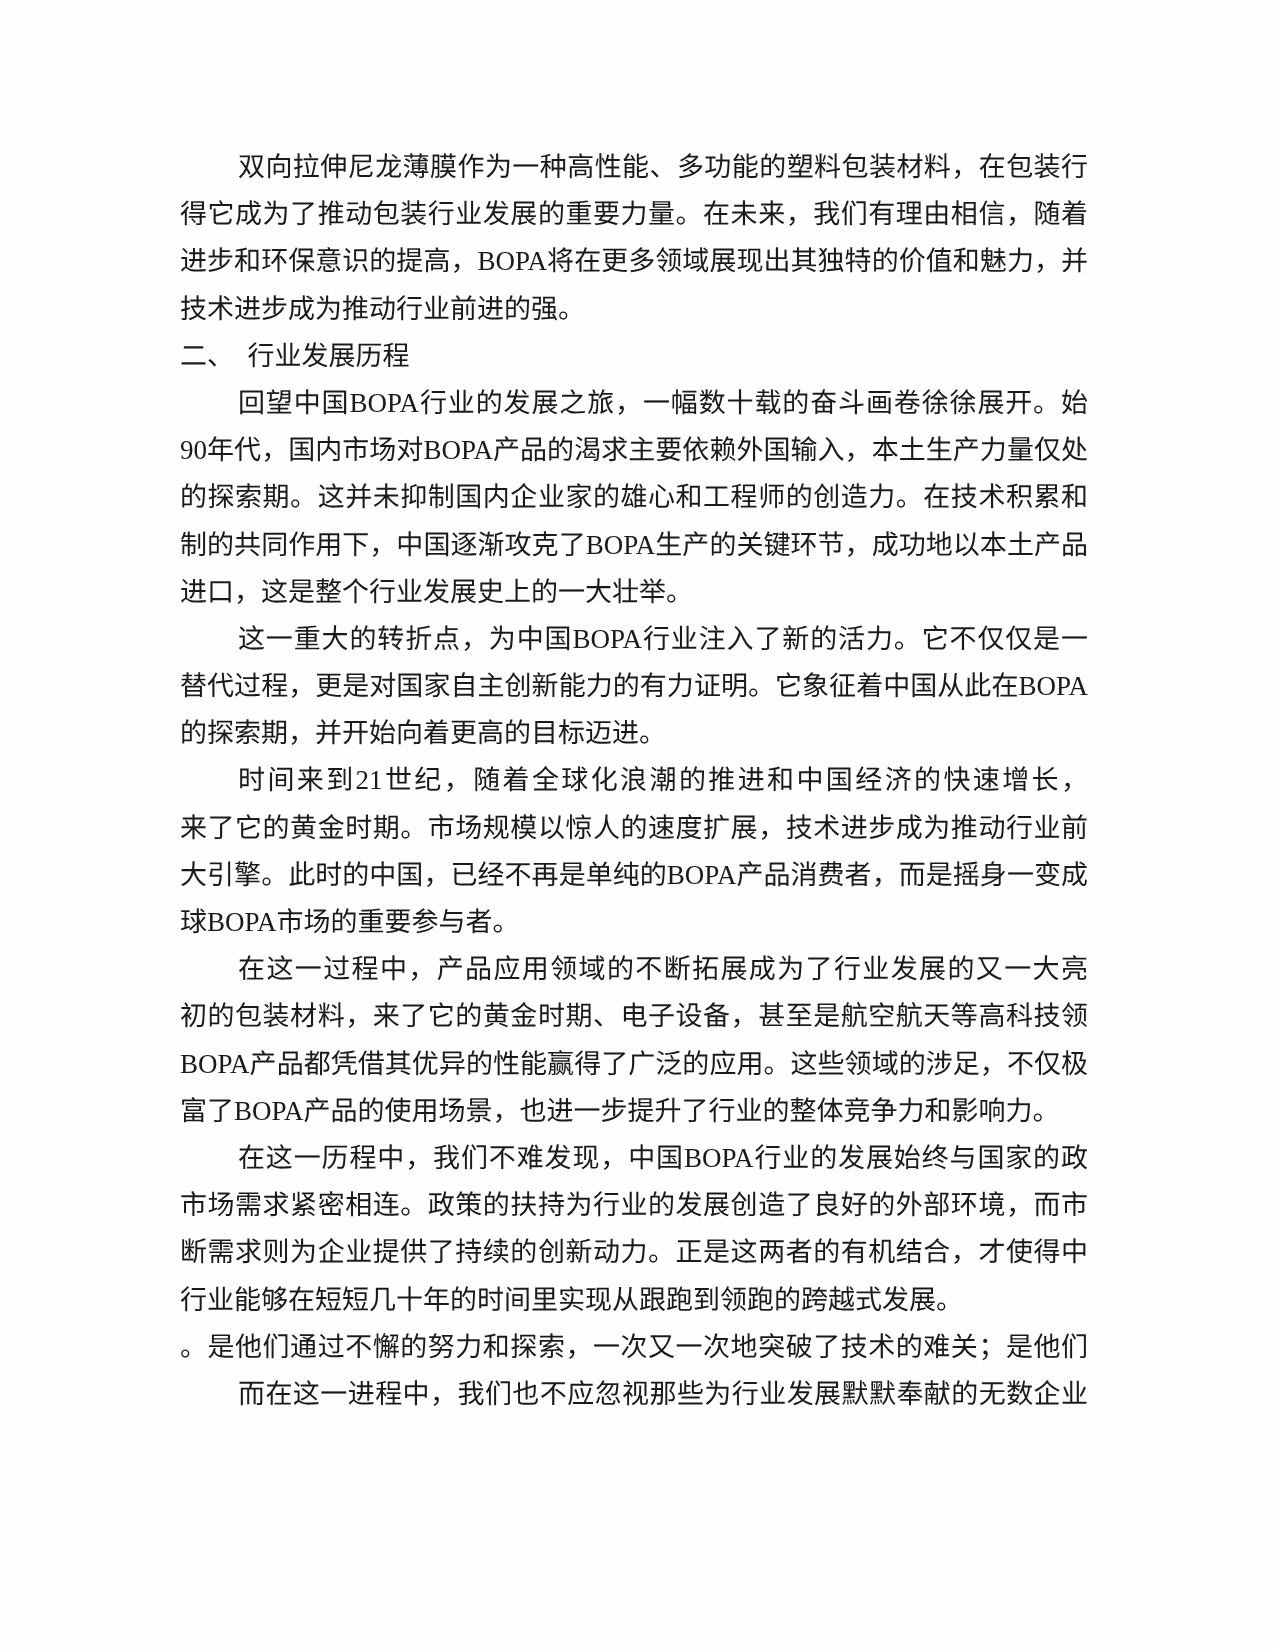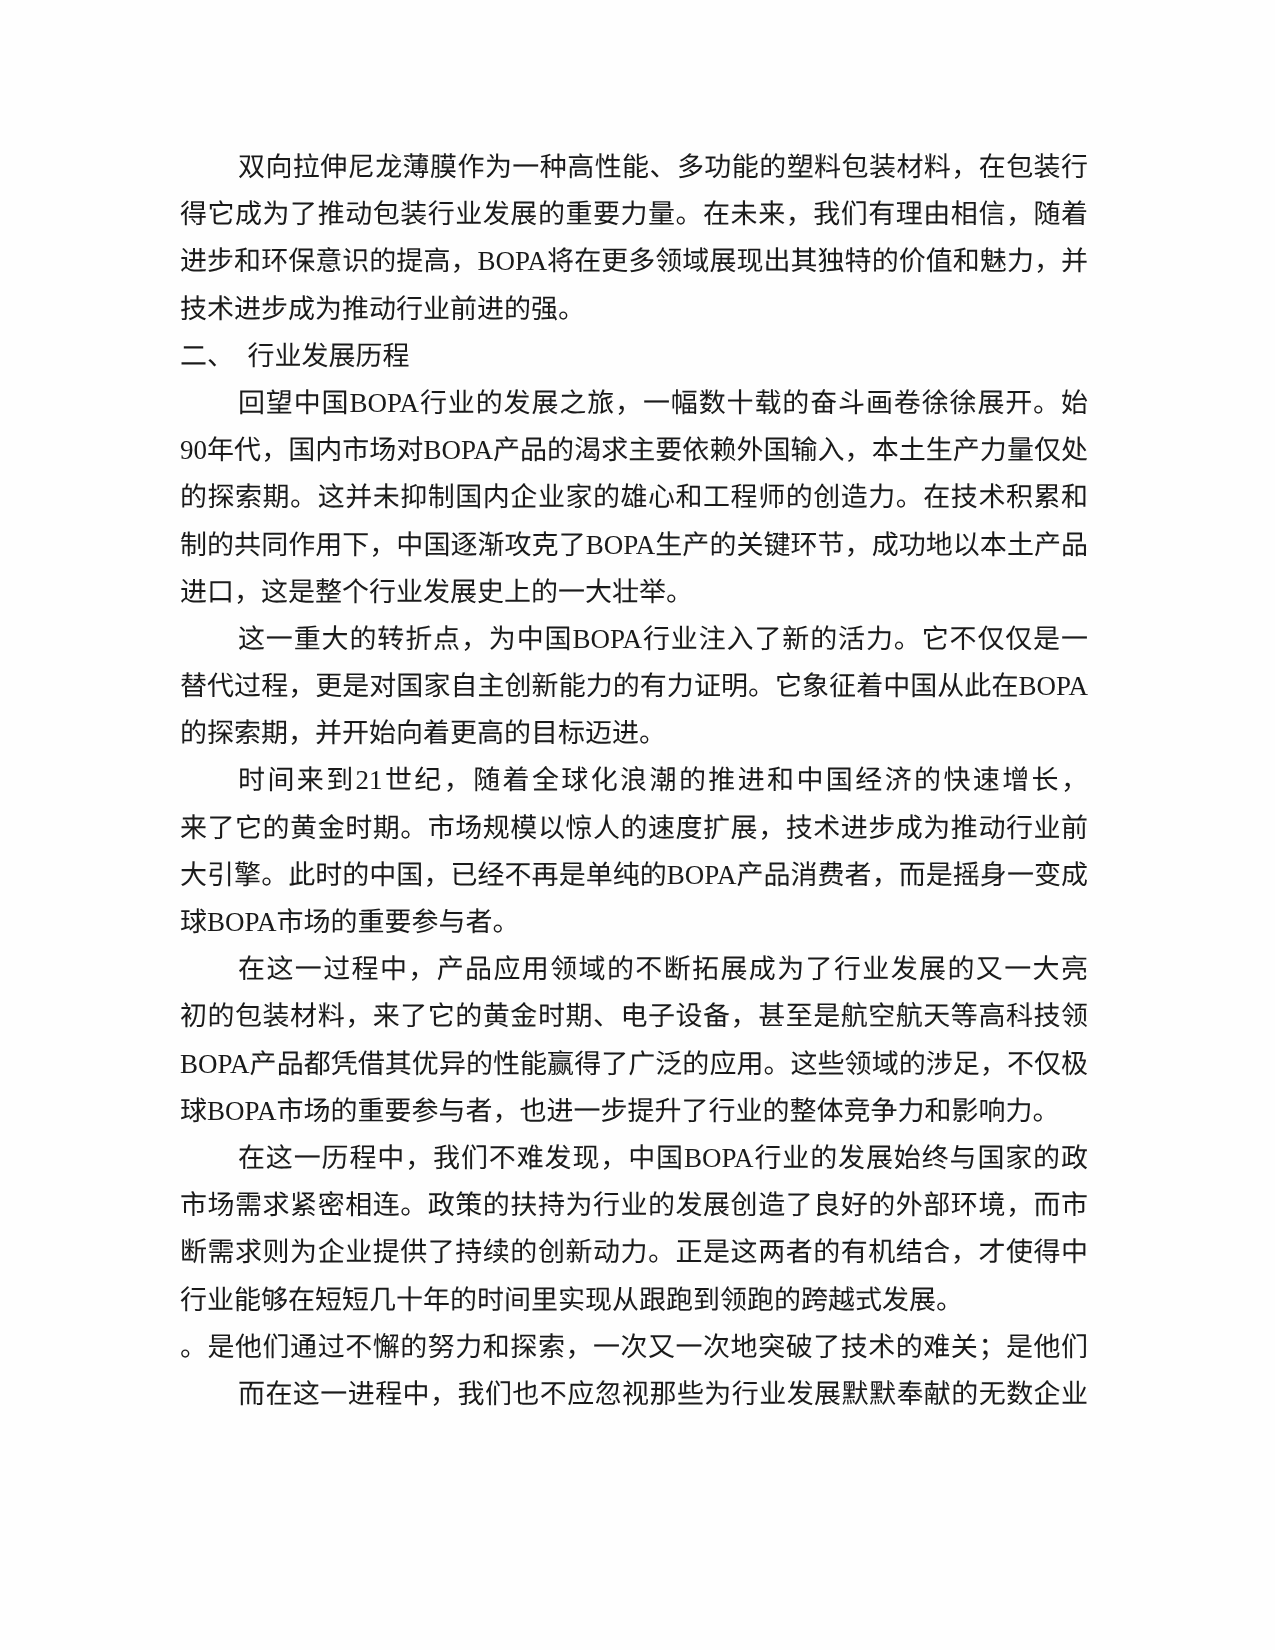--- a/index.html
+++ b/index.html
@@ -66,21 +66,21 @@
       <div class="line indent fill">这一重大的转折点，为中国BOPA行业注入了新的活力。它不仅仅是一个简单的</div>
       <div class="line fill">替代过程，更是对国家自主创新能力的有力证明。它象征着中国从此在BOPA领域站</div>
       <div class="line">的探索期，并开始向着更高的目标迈进。</div>
       <div class="line indent fill">时间来到21世纪，随着全球化浪潮的推进和中国经济的快速增长，BOPA行业迎</div>
       <div class="line fill">来了它的黄金时期。市场规模以惊人的速度扩展，技术进步成为推动行业前进的强</div>
       <div class="line fill">大引擎。此时的中国，已经不再是单纯的BOPA产品消费者，而是摇身一变成为了全</div>
       <div class="line">球BOPA市场的重要参与者。</div>
       <div class="line indent fill">在这一过程中，产品应用领域的不断拓展成为了行业发展的又一大亮点。从最</div>
       <div class="line fill">初的包装材料，来了它的黄金时期、电子设备，甚至是航空航天等高科技领域，</div>
       <div class="line fill">BOPA产品都凭借其优异的性能赢得了广泛的应用。这些领域的涉足，不仅极大地丰</div>
-      <div class="line">球BOPA市场的重要参与者，也进一步提升了行业的整体竞争力和影响力。</div>
+      <div class="line">富了BOPA产品的使用场景，也进一步提升了行业的整体竞争力和影响力。</div>
       <div class="line indent fill">在这一历程中，我们不难发现，中国BOPA行业的发展始终与国家的政策导向和</div>
       <div class="line fill">市场需求紧密相连。政策的扶持为行业的发展创造了良好的外部环境，而市场的不</div>
       <div class="line fill">断需求则为企业提供了持续的创新动力。正是这两者的有机结合，才使得中国BOPA</div>
       <div class="line">行业能够在短短几十年的时间里实现从跟跑到领跑的跨越式发展。</div>
       <div class="line fill">。是他们通过不懈的努力和探索，一次又一次地突破了技术的难关；是他们凭借着</div>
       <div class="line indent fill">而在这一进程中，我们也不应忽视那些为行业发展默默奉献的无数企业和个人</div>
     </div>
 </div>
 
 </body></html>

